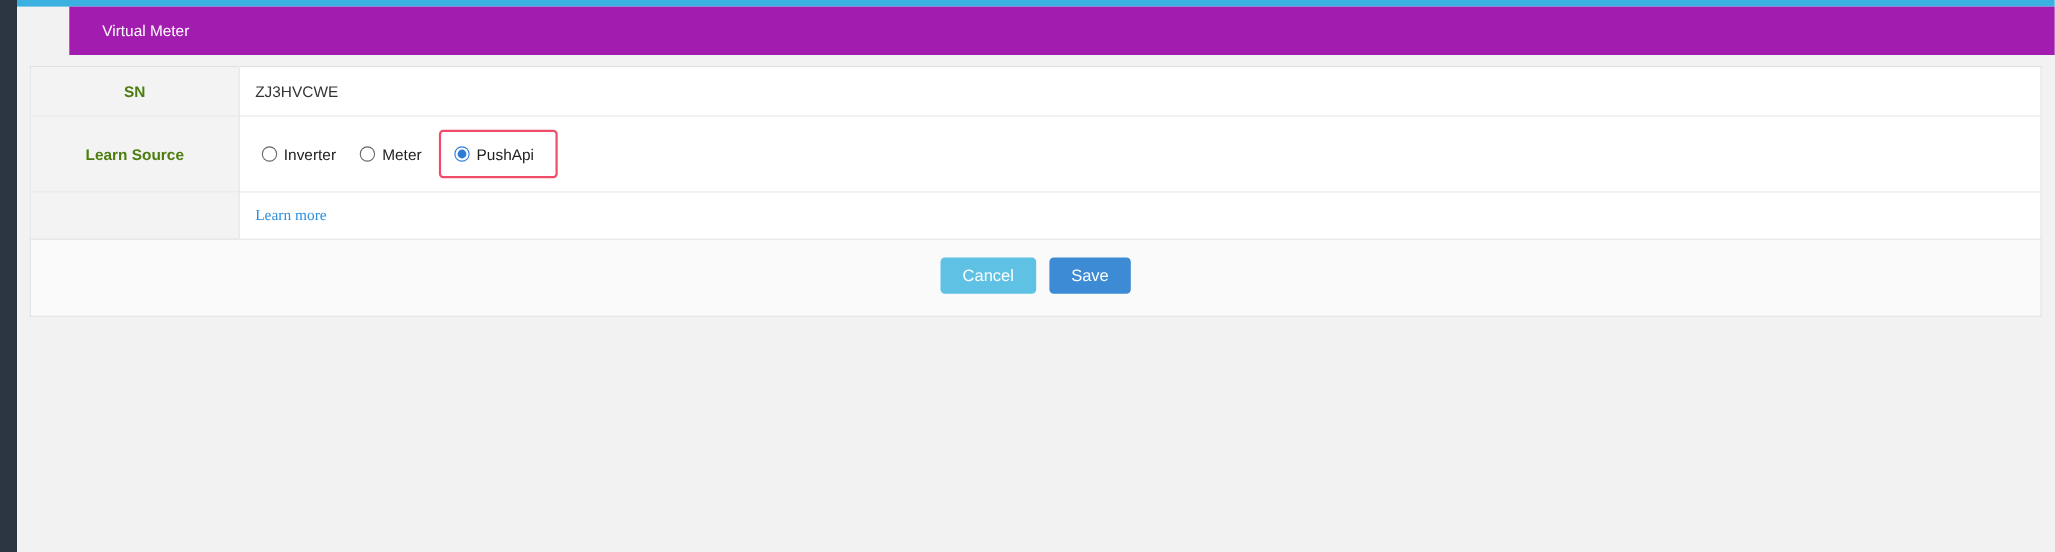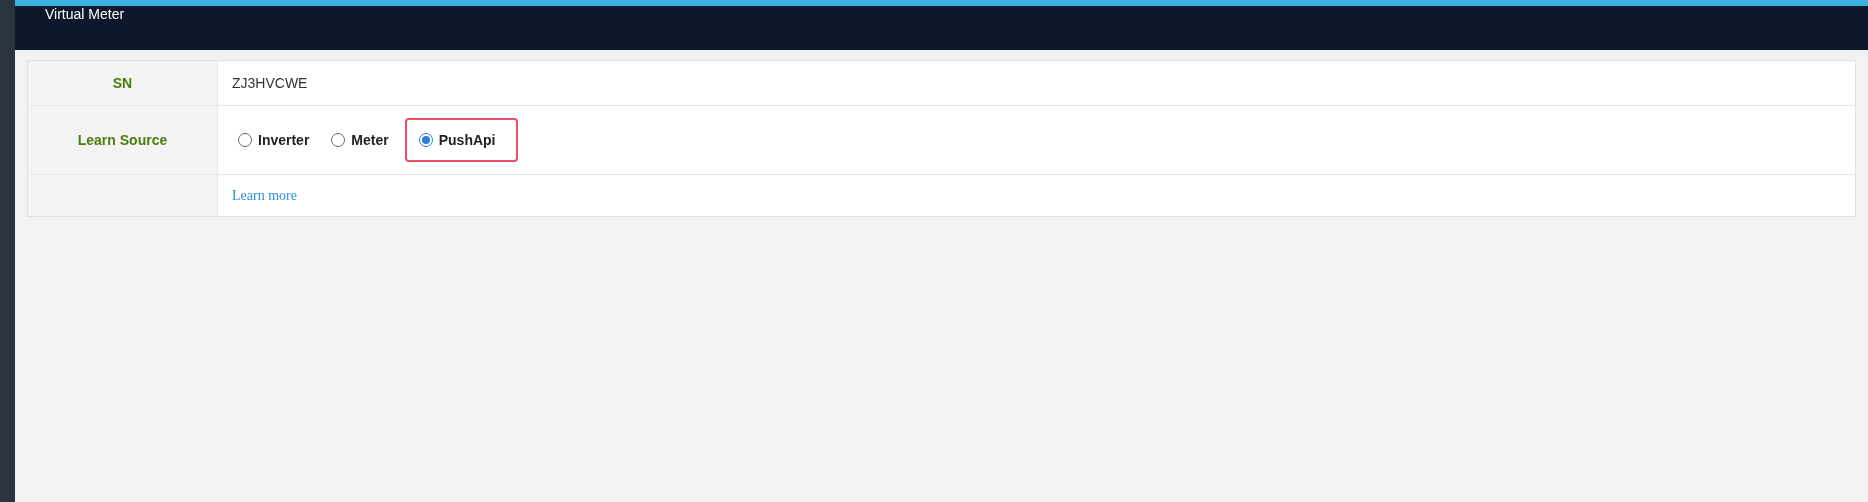--- a/index.html
+++ b/index.html
@@ -22,25 +22,26 @@
       background: #2b3542;
     }
     .main {
       margin-left: 15px;
     }
     .tab-bar-outer {
       background: #3ab1e0;
       height: 6px;
     }
     .tab-bar {
-      background: #0f172a;
-      display: flex;
-      align-items: flex-start;
+      background: #a21caf;
+      display: flex;
+      align-items: center;
       height: 44px;
       padding-left: 10px;
+      margin-left: 48px;
     }
     .tab {
       padding: 0 20px;
       display: flex;
       align-items: center;
       color: #fff;
       cursor: pointer;
       font-size: 14px;
       border-right: 1px solid rgba(255,255,255,0.0);
     }
@@ -82,21 +83,21 @@
     }
     .radio-group {
       display: flex;
       align-items: center;
       gap: 10px;
     }
     .radio-item {
       display: flex;
       align-items: center;
       gap: 6px;
-      font-weight: 700;
+      font-weight: 400;
       color: #222;
       padding: 4px 6px;
       cursor: pointer;
     }
     .radio-item .circle {
       width: 14px;
       height: 14px;
       border: 1.5px solid #666;
       border-radius: 50%;
       display: inline-flex;
@@ -200,14 +201,18 @@
       </tr>
       <tr>
         <td class="label-cell"></td>
         <td class="value-cell">
           <a class="learn-more">Learn more</a>
         </td>
       </tr>
     </tbody>
       </table>
 
+    <div class="button-row">
+      <button class="btn btn-cancel">Cancel</button>
+      <button class="btn btn-save">Save</button>
+    </div>
   </div>
 </div>
 
 </body></html>

